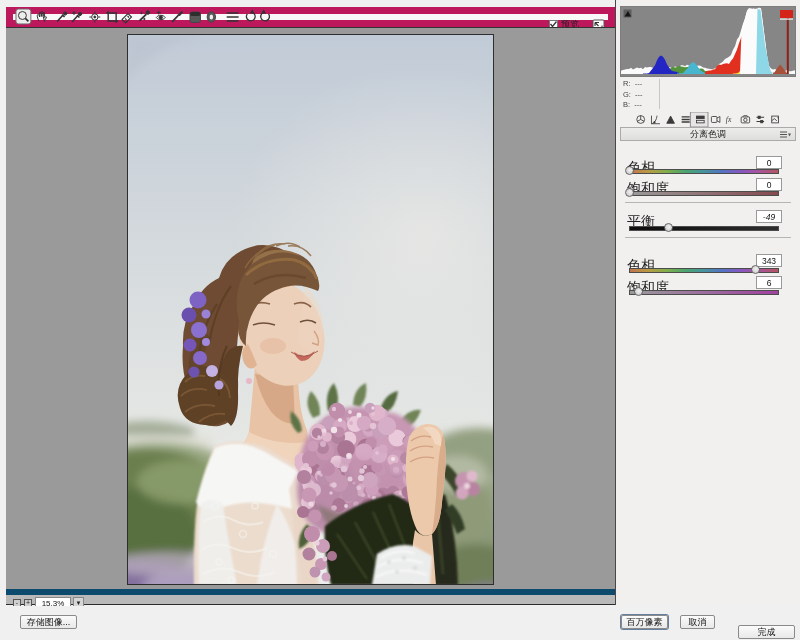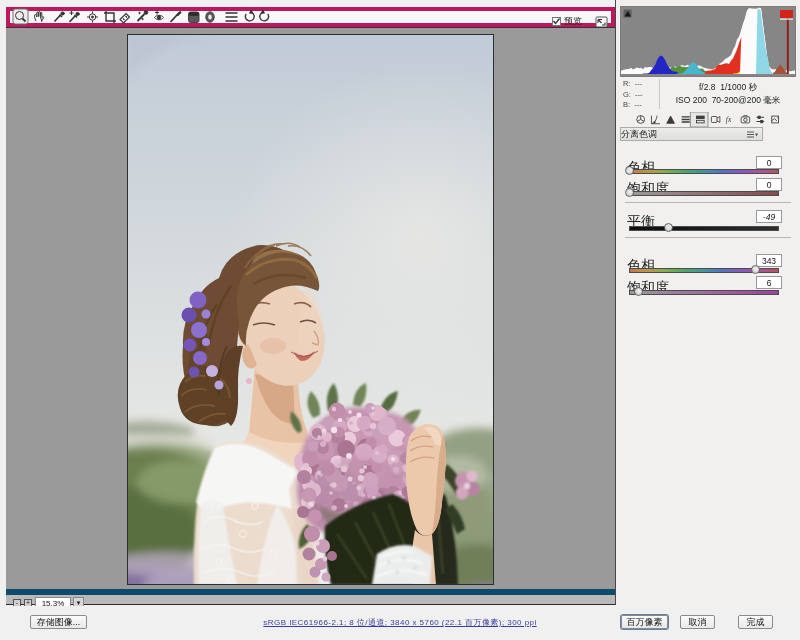--- a/index.html
+++ b/index.html
@@ -1,20 +1,20 @@
 <!DOCTYPE html>
 <html><head>
 <meta charset="utf-8">
 <style>
 * { margin:0; padding:0; box-sizing:border-box; }
 html,body { width:800px; height:640px; overflow:hidden; }
 body { font-family:"Liberation Sans", sans-serif; background:#f0f0f0; position:relative; }
 #page { position:absolute; left:0; top:0; width:800px; height:640px; background:#f0f0f0; }
 
-#toolbar { position:absolute; left:6px; top:7px; width:609px; height:20px; background:#f8f8f8; border:4px solid #be185d; display:flex; align-items:center; }
+#toolbar { position:absolute; left:6px; top:7px; width:609px; height:20px; background:#f8f8f8; border:7px solid #be185d; display:flex; align-items:center; }
 #pvw { position:absolute; right:29px; top:4px; font-size:9px; color:#222; display:flex; align-items:center; }
 #pvwbox { width:9px; height:9px; border:1px solid #777; background:#fdfdfd; margin-right:3px; position:relative; }
 
 #workspace { position:absolute; left:6px; top:27px; width:609px; height:562px; background:#9a9a9a; border-top:1px solid #333; }
 #photo { position:absolute; left:121px; top:6px; width:367px; height:551px; }
 
 #status { position:absolute; left:6px; top:589px; width:609px; height:16px; background:#b9b9b9; border-top:6px solid #0c4a6e; border-bottom:1px solid #2c2c2c; }
 #zoomctl { position:absolute; left:7px; top:2px; display:flex; align-items:center; }
 .zbtn { width:8px; height:8px; border:1px solid #555; background:#cfcfcf; font-size:7px; line-height:6px; text-align:center; color:#222; margin-right:3px; }
 #zfield { width:36px; height:11px; background:#fff; border:1px solid #888; font-size:8px; text-align:center; line-height:11px; color:#111; }
@@ -22,36 +22,36 @@
 #fname { position:absolute; left:0; right:0; top:4px; text-align:center; font-size:8px; color:#1a1a1a; }
 
 #rpanel { position:absolute; left:615px; top:0; width:185px; height:605px; background:#f1f0ef; border-left:1px solid #484848; }
 #histbox { position:absolute; left:4px; top:6px; width:176px; height:71px; border:1px solid #7d7d7d; background:#868686; }
 #info { position:absolute; left:4px; top:78px; width:176px; height:33px; font-size:8px; color:#333; }
 #rgbcol { position:absolute; left:3px; top:1px; line-height:10.5px; font-size:7.5px; color:#444; }
 #infodiv { position:absolute; left:39px; top:1px; height:30px; border-left:1px solid #c6c6c6; }
 #exif { position:absolute; left:40px; right:0; top:3px; text-align:center; line-height:13px; font-size:8.5px; color:#222; }
 
 #tabs { position:absolute; left:4px; top:112px; width:176px; height:15px; display:flex; }
-#phead { position:absolute; left:4px; top:127px; width:143px; height:14px; background:linear-gradient(#ececeb,#dededd); border:1px solid #aaa; font-size:9px; text-align:left; line-height:13px; color:#222; }
+#phead { position:absolute; left:4px; top:127px; width:176px; height:14px; background:linear-gradient(#ececeb,#dededd); border:1px solid #aaa; font-size:9px; text-align:center; line-height:13px; color:#222; }
 #pbody { position:absolute; left:4px; top:141px; width:176px; height:464px; background:#f1f0ef; }
 .seclab { text-align:center; font-size:9px; color:#222; }
 .srow { position:relative; }
 .slab { position:absolute; left:7px; font-size:14px; color:#222; }
 .sval { position:absolute; right:14px; width:26px; height:13px; background:#fff; border:1px solid #999; font-size:8.5px; text-align:center; line-height:12px; color:#111; }
 .strack { position:absolute; left:9px; width:150px; height:5px; border:1px solid #4c4c4c; }
 .sthumb { position:absolute; top:-3px; width:9px; height:9px; border-radius:50%; background:radial-gradient(circle at 4px 3px,#f2f2f2,#c0c0c0); border:1px solid #666; }
 .divider { position:absolute; left:5px; width:166px; border-top:1px solid #b5b5b5; }
 
 #bottom { position:absolute; left:0; top:606px; width:800px; height:34px; background:#f0f0f0; }
 .btn { position:absolute; height:14px; background:linear-gradient(#fbfbfb,#e8e8e8); border:1px solid #8a8a8a; border-radius:2px; font-size:9px; text-align:center; color:#111; line-height:12px; }
-#savebtn { left:30px; top:9px; width:57px; }
+#savebtn { left:20px; top:9px; width:57px; }
 #openbtn { left:621px; top:9px; width:47px; box-shadow:0 0 0 1px #67809f; }
 #cancelbtn { left:680px; top:9px; width:35px; }
-#donebtn { left:738px; top:9px; width:35px; }
+#donebtn { left:738px; top:19px; width:57px; }
 #link { position:absolute; left:0; right:0; top:11px; text-align:center; font-size:8px; letter-spacing:0.45px; color:#3c3c9e; }
 #link u { text-decoration:underline; }
 </style>
 </head>
 <body>
 <div id="page">
 
   <div id="toolbar">
     <svg width="600" height="18" viewBox="0 0 600 18">
       <g stroke="#333" fill="none" stroke-width="1" transform="translate(3.5 0)">
@@ -499,21 +499,20 @@
         <path fill="#a8503a" d="M152.0 67 L152.0 65.7 L153.5 65.2 L155.0 63.0 L156.5 60.8 L158.0 58.7 L159.5 57.4 L161.0 59.8 L162.5 61.4 L164.0 63.8 L165.5 65.7 L167.0 66.6 L167.0 67 Z"></path>
         <rect x="165.8" y="11" width="2" height="56" fill="#8e201a"></rect>
         <rect x="2.5" y="2.5" width="8" height="8" fill="#5c5c5c"></rect>
         <path d="M3.5 9.5 L7 4 L10 9.5 Z" fill="#151515"></path>
         <rect x="159" y="3" width="13" height="8" fill="#d42318"></rect>
         <rect x="159" y="11.5" width="13" height="1.2" fill="#eee"></rect>
       </svg></div>
     <div id="info">
       <div id="rgbcol">R:&nbsp;&nbsp;---<br>G:&nbsp;&nbsp;---<br>B:&nbsp;&nbsp;---</div>
       <div id="infodiv"></div>
-      <div id="exif">f/2.8&nbsp;&nbsp;1/1000 秒<br>ISO 200&nbsp;&nbsp;70-200@200 毫米</div>
     </div>
     <div id="tabs">
       <svg width="176" height="15" viewBox="0 0 176 15">
         <rect x="70.4" y="0" width="17.6" height="15" fill="#e7e6e5" stroke="#8f8f8f" stroke-width="1"></rect>
         <g stroke="#3a3a3a" fill="none" stroke-width="1" transform="translate(13.2 1.1) scale(0.85)">
 
           <circle cx="8.8" cy="7.5" r="4.6"></circle>
           <path d="M8.8 2.9 v4.6 l4 2.2 M8.8 7.5 l-4 2.2" stroke-width="1"></path>
 
           <path d="M21.5 12.5 C25 12 27.5 8 28 3 M21.5 12.5 L31.5 12.5 M21.5 12.5 L21.5 3"></path>
@@ -575,19 +574,18 @@
         <div class="slab" style="top:138px;">饱和度</div>
         <div class="sval" style="top:135px;">6</div>
         <div class="strack" style="top:149px;background:linear-gradient(90deg,#9a9a9a,#a040a0)"></div>
         <div class="sthumb" style="left:14px;top:146px;"></div>
       </div>
     </div>
   </div>
 
   <div id="bottom">
     <div class="btn" id="savebtn">存储图像...</div>
-    <div id="link"><u>sRGB IEC61966-2.1; 8 位/通道; 3840 x 5760 (22.1 百万像素); 300 ppi</u></div>
     <div class="btn" id="openbtn">百万像素</div>
     <div class="btn" id="cancelbtn">取消</div>
     <div class="btn" id="donebtn">完成</div>
   </div>
 
 </div>
 
 </body></html>

